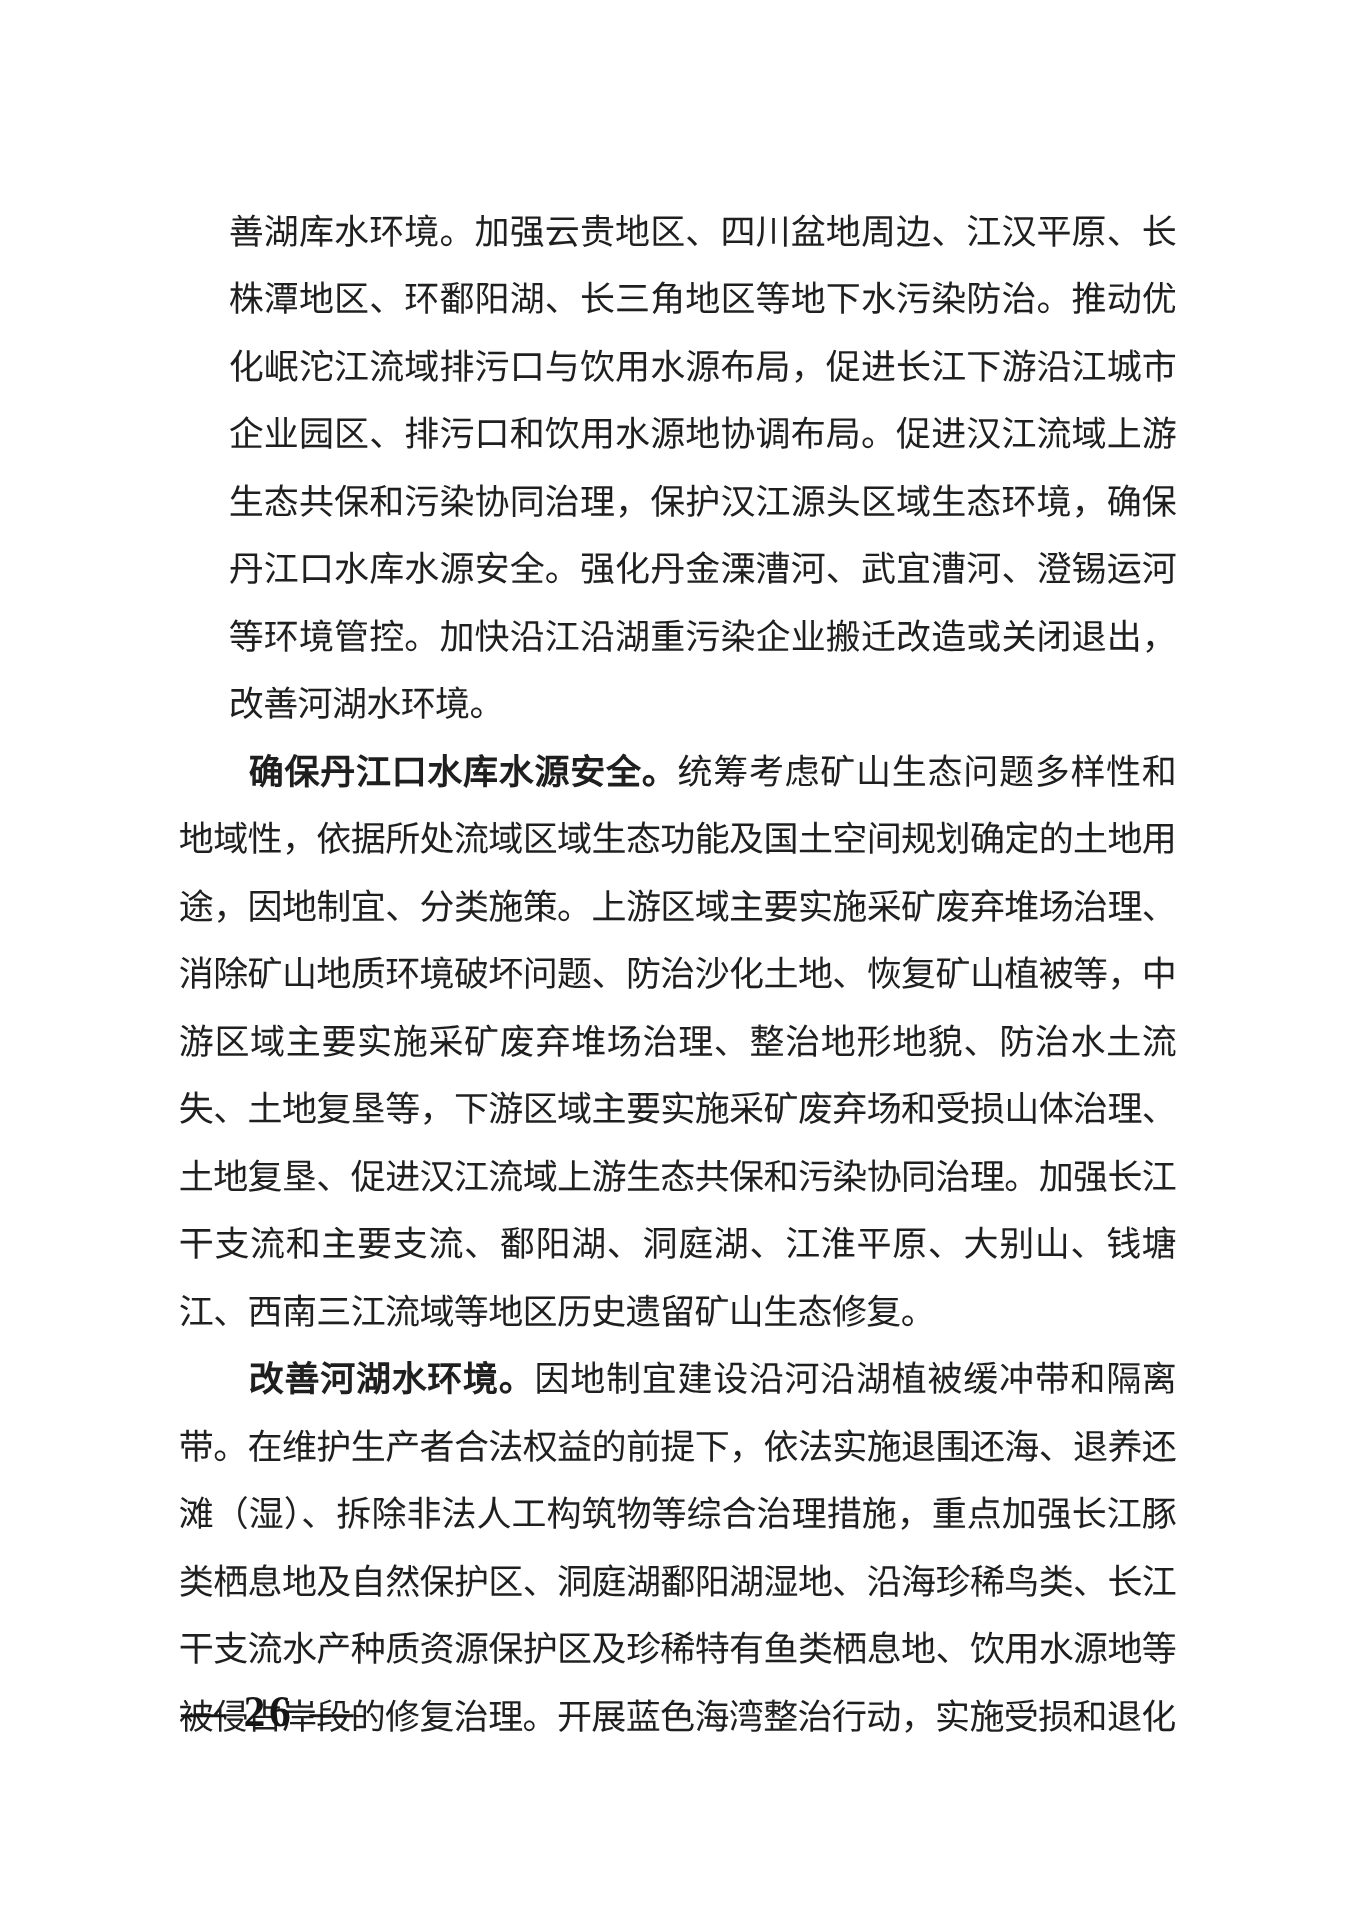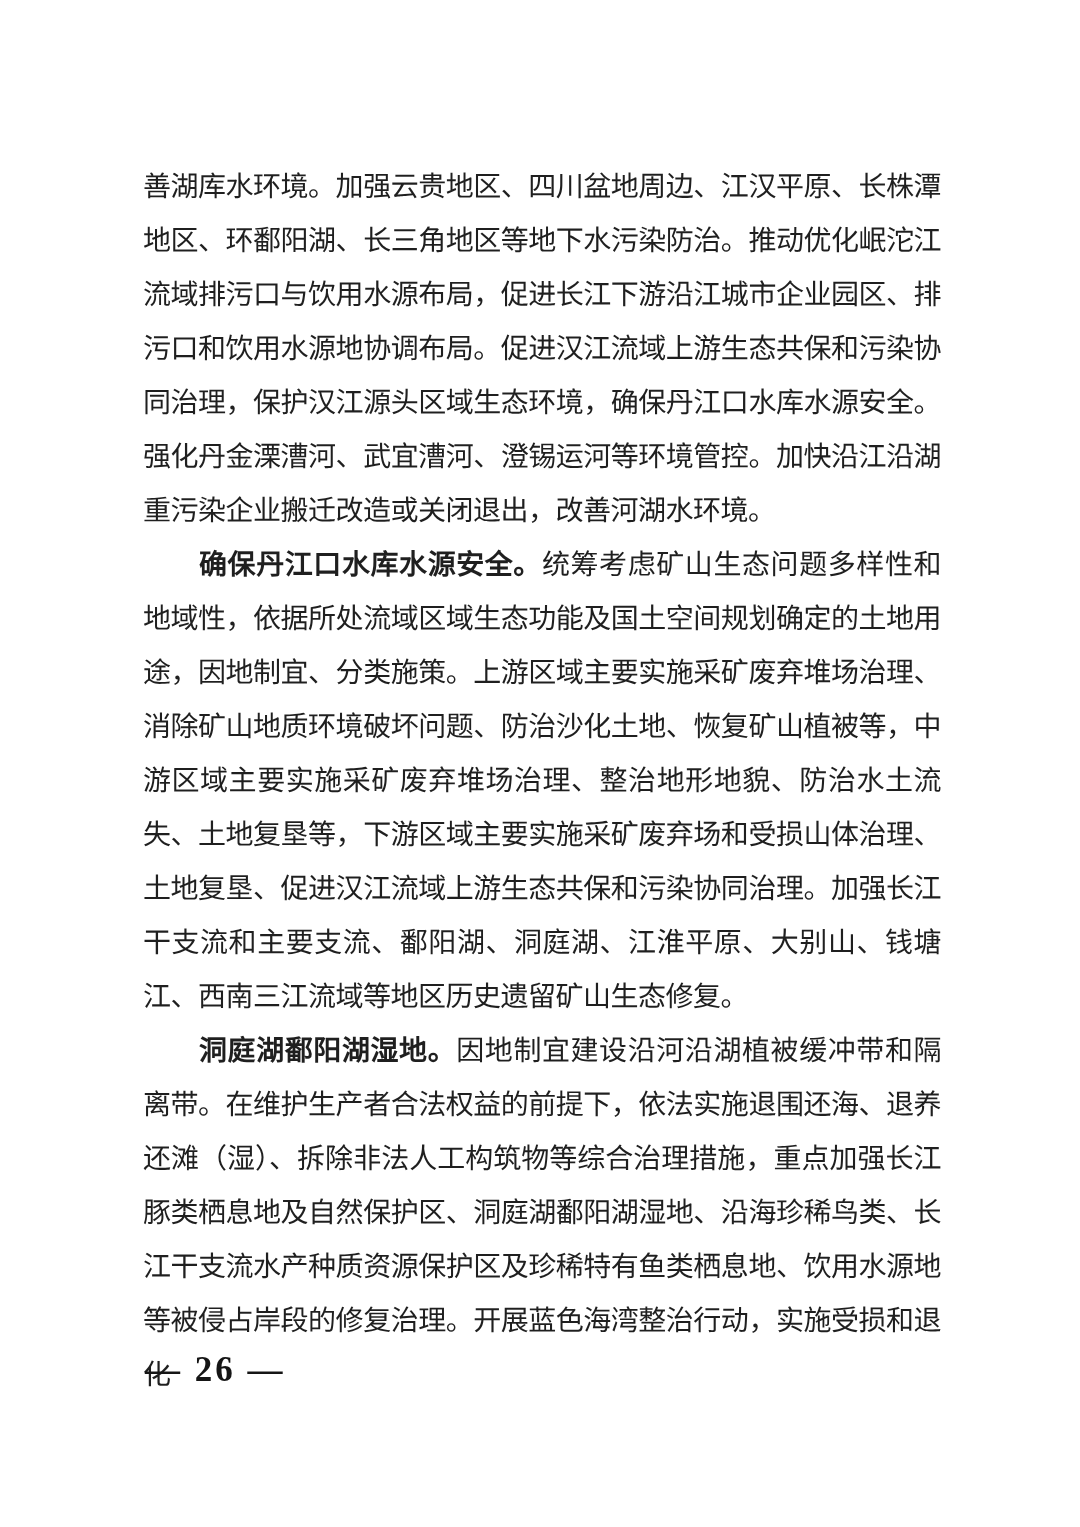--- a/index.html
+++ b/index.html
@@ -26,20 +26,21 @@
     letter-spacing: -0.5px;
     text-align: justify;
   }
   p.para {
     margin: 0;
     padding: 0;
     text-indent: 2em;
   }
   p.para.continuation {
     text-indent: 0;
+    margin-left: 40px;
   }
   .lead {
     font-weight: 700;
   }
   .footer {
     position: absolute;
     left: 145px;
     top: 1350px;
     font-size: 35px;
     line-height: 40px;
@@ -53,21 +54,21 @@
 <body>
 
 <div class="page">
 
   <div class="text-block">
 
     <p class="para continuation"><span>善湖库水环境。加强云贵地区、四川盆地周边、江汉平原、长株潭地区、环鄱阳湖、长三角地区等地下水污染防治。推动优化岷沱江流域排污口与饮用水源布局，促进长江下游沿江城市企业园区、排污口和饮用水源地协调布局。促进汉江流域上游生态共保和污染协同治理，保护汉江源头区域生态环境，确保丹江口水库水源安全。强化丹金溧漕河、武宜漕河、澄锡运河等环境管控。加快沿江沿湖重污染企业搬迁改造或关闭退出，改善河湖水环境。</span></p>
 
     <p class="para"><span class="lead">确保丹江口水库水源安全。</span><span>统筹考虑矿山生态问题多样性和地域性，依据所处流域区域生态功能及国土空间规划确定的土地用途，因地制宜、分类施策。上游区域主要实施采矿废弃堆场治理、消除矿山地质环境破坏问题、防治沙化土地、恢复矿山植被等，中游区域主要实施采矿废弃堆场治理、整治地形地貌、防治水土流失、土地复垦等，下游区域主要实施采矿废弃场和受损山体治理、土地复垦、促进汉江流域上游生态共保和污染协同治理。加强长江干支流和主要支流、鄱阳湖、洞庭湖、江淮平原、大别山、钱塘江、西南三江流域等地区历史遗留矿山生态修复。</span></p>
 
-    <p class="para"><span class="lead">洞庭湖鄱阳湖湿地。</span><span>因地制宜建设沿河沿湖植被缓冲带和隔离带。在维护生产者合法权益的前提下，依法实施退围还海、退养还滩（湿）、拆除非法人工构筑物等综合治理措施，重点加强长江豚类栖息地及自然保护区、洞庭湖鄱阳湖湿地、沿海珍稀鸟类、长江干支流水产种质资源保护区及珍稀特有鱼类栖息地、饮用水源地等被侵占岸段的修复治理。开展蓝色海湾整治行动，实施受损和退化</span></p>
+    <p class="para"><span class="lead">改善河湖水环境。</span><span>因地制宜建设沿河沿湖植被缓冲带和隔离带。在维护生产者合法权益的前提下，依法实施退围还海、退养还滩（湿）、拆除非法人工构筑物等综合治理措施，重点加强长江豚类栖息地及自然保护区、洞庭湖鄱阳湖湿地、沿海珍稀鸟类、长江干支流水产种质资源保护区及珍稀特有鱼类栖息地、饮用水源地等被侵占岸段的修复治理。开展蓝色海湾整治行动，实施受损和退化</span></p>
 
   </div>
 
   <div class="footer">
     <span>— 26 —</span>
   </div>
 
 </div>
 
 </body></html>

